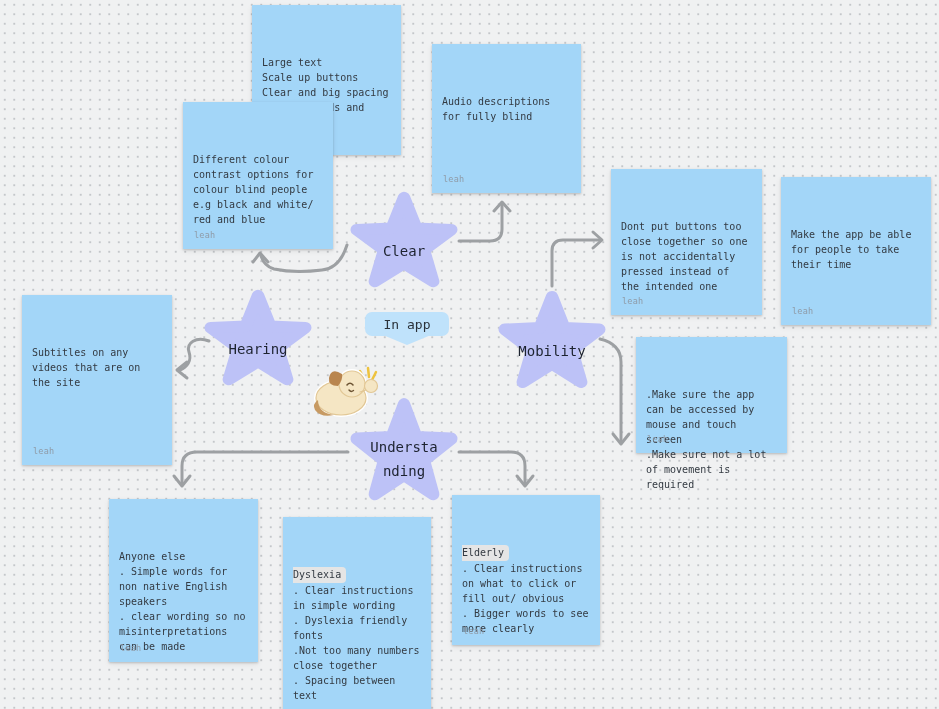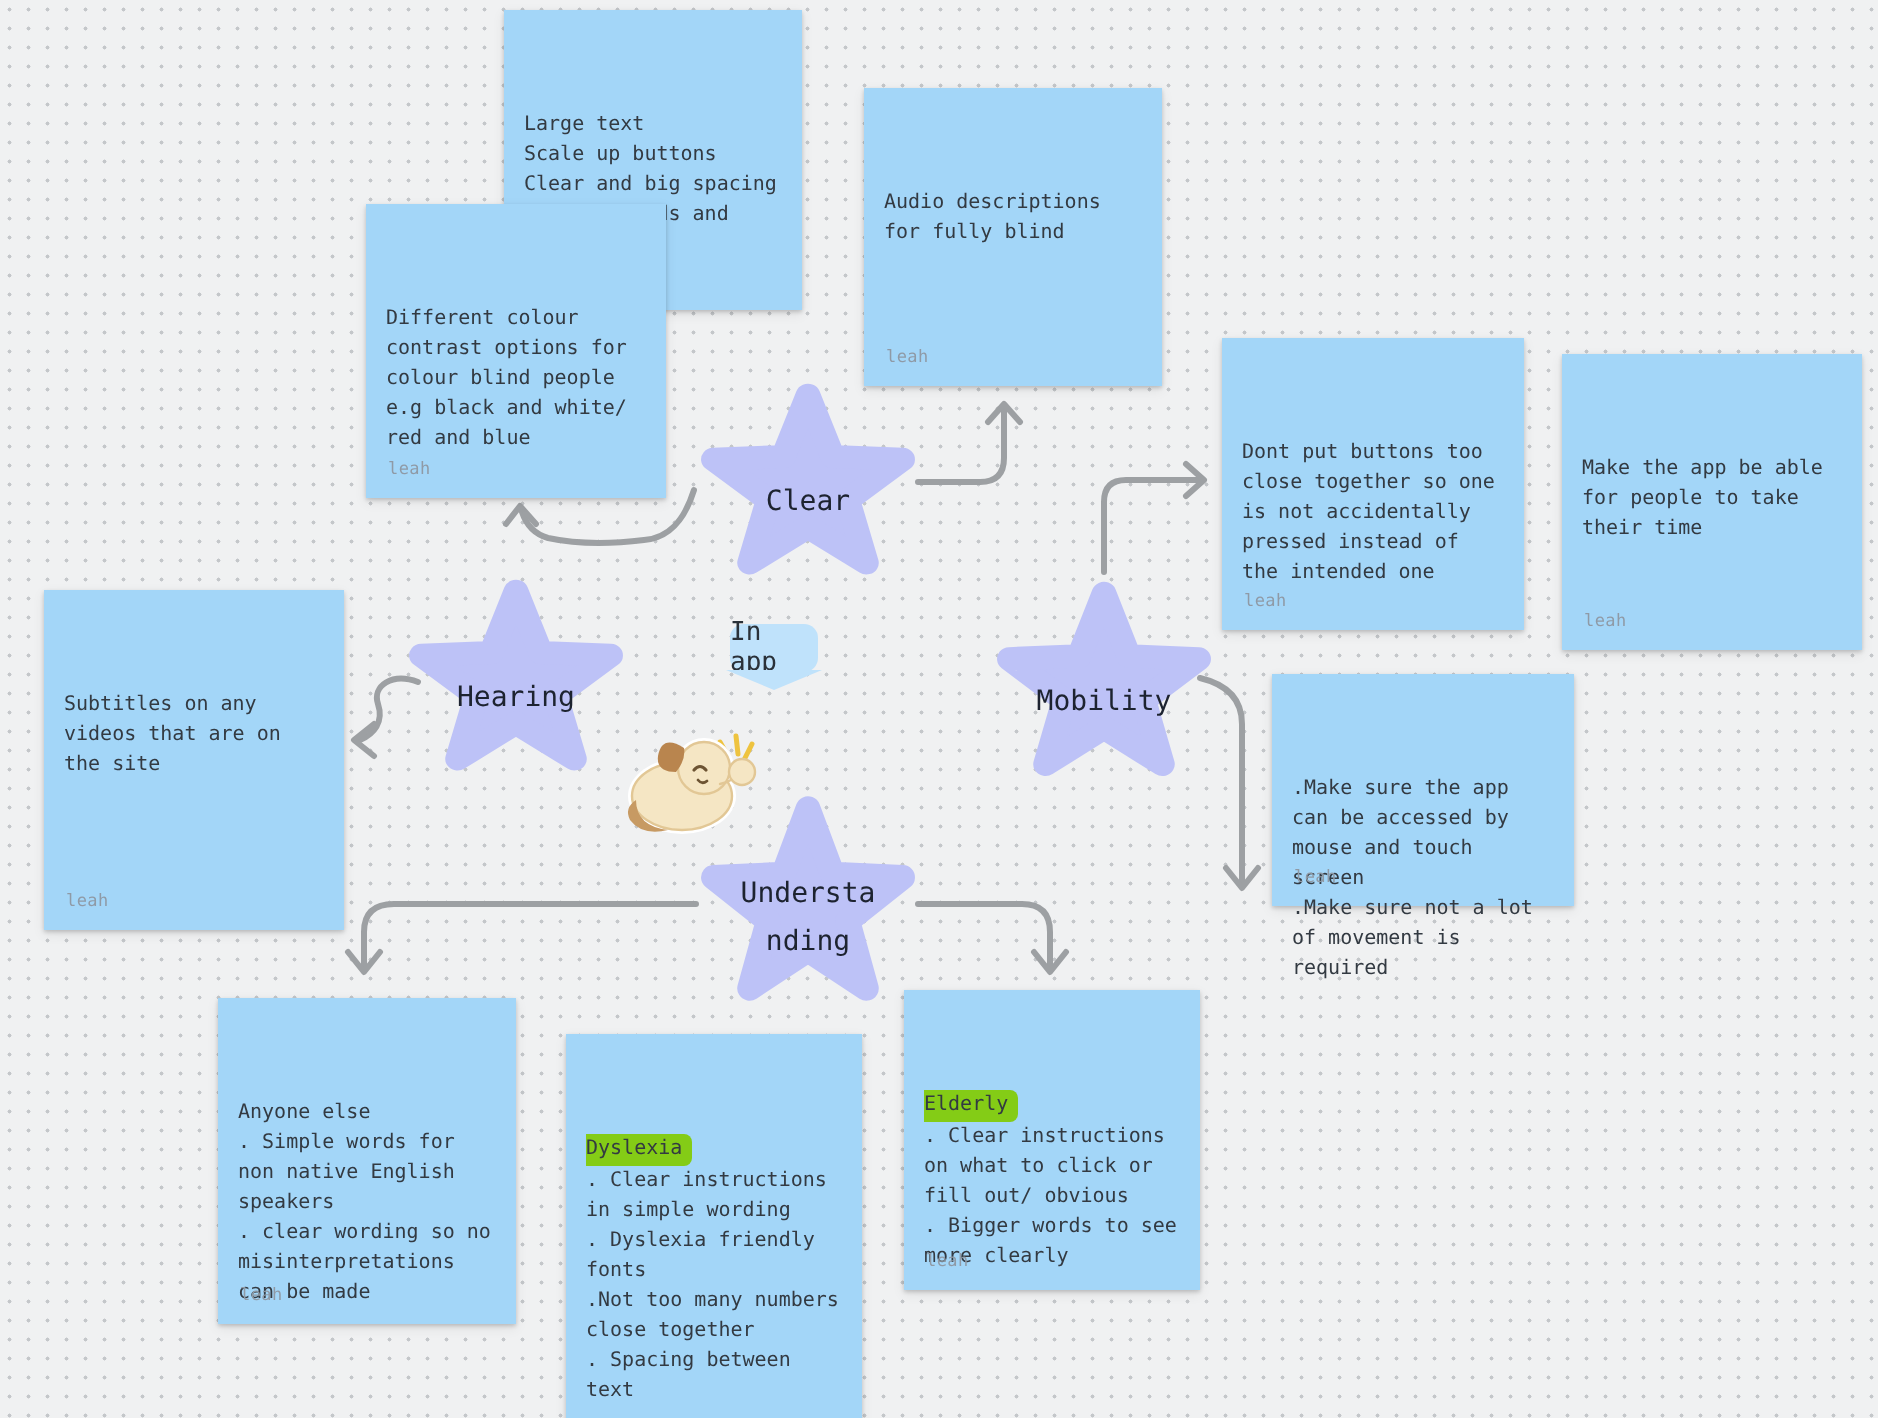--- a/index.html
+++ b/index.html
@@ -23,34 +23,34 @@
   .note-text{
     position:absolute;left:10px;right:6px;top:12px;
     white-space:pre;overflow:hidden;
     font-size:10px;line-height:15px;font-weight:400;color:#333a42;margin-top:38px;
   }
   .note-author{
     position:absolute;left:11px;bottom:9px;
     font-size:8.5px;color:#8f9aa6;letter-spacing:0.2px;
   }
   .hl{
-    display:inline-block;background:#84cc16;border-radius:4px;
+    display:inline-block;background:#e5e5e5;border-radius:4px;
     padding:0 5px 1px 4px;margin-left:-4px;
   }
 
   .star{position:absolute;z-index:2;}
   .star svg{position:absolute;left:0;top:0;width:100%;height:100%;}
   .star-label{
     position:absolute;left:0;right:0;top:56%;transform:translateY(-50%);
     text-align:center;font-size:14px;font-weight:500;color:#1d2330;
     white-space:pre-line;line-height:24px;
   }
 
   .center-tag{
-    position:absolute;left:365px;top:312px;width:44px;height:24px;z-index:4;
+    position:absolute;left:365px;top:312px;width:84px;height:24px;z-index:4;
     background:#bfe2fb;border-radius:7px;
     display:flex;align-items:center;justify-content:center;
     font-size:13px;font-weight:500;color:#2a3139;
   }
   .center-tag::after{
     content:"";position:absolute;left:50%;top:23px;transform:translateX(-50%);
     width:0;height:0;border-left:24px solid transparent;border-right:24px solid transparent;
     border-top:10px solid #bfe2fb;
   }
   .board-title{

